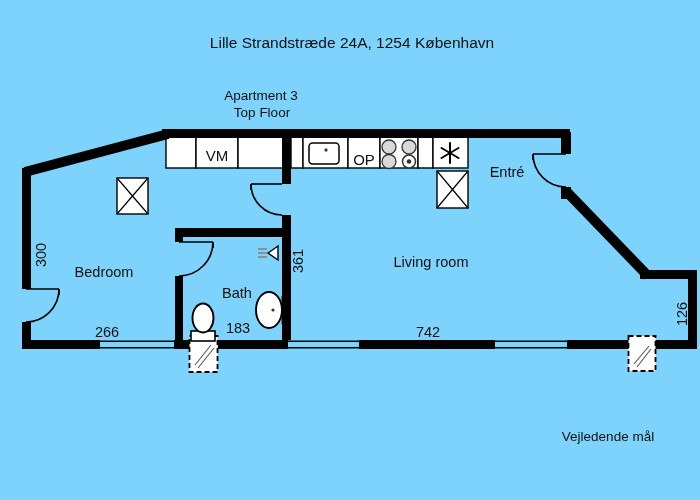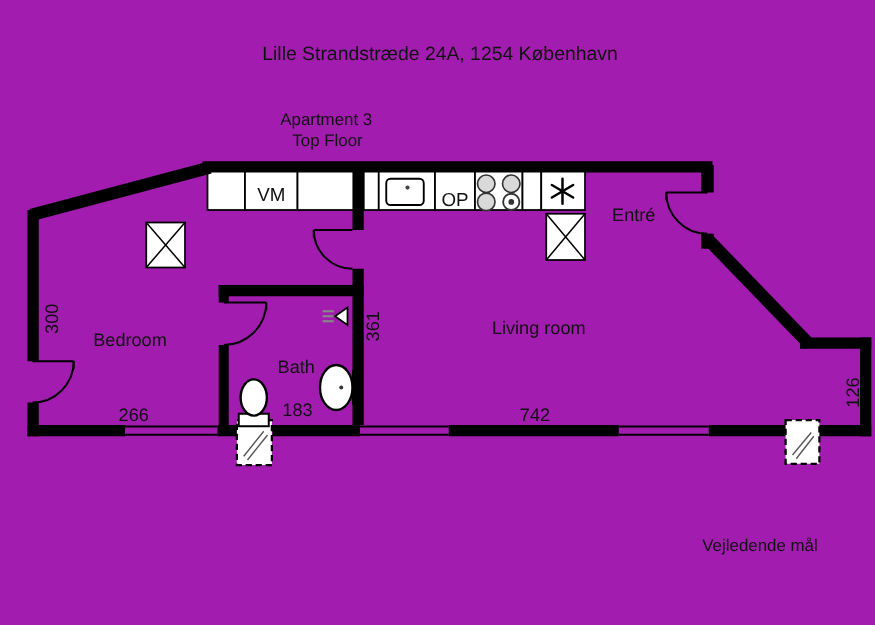--- a/index.html
+++ b/index.html
@@ -1,17 +1,17 @@
 <!DOCTYPE html>
 <html><head>
 <meta charset="utf-8">
 <style>
   html,body{margin:0;padding:0;background:#fff;}
   #stage{
-    position:relative;width:700px;height:500px;background:#a21caf;overflow:hidden;
+    position:relative;width:700px;height:500px;background:#7dd3fc;overflow:hidden;
     font-family:"Liberation Sans", sans-serif;
     text-align:right;
   }
   svg{position:absolute;left:0;top:0;}
   text{fill:#111;}
   .t-title{font-size:15.5px;}
   .t-sub{font-size:13.5px;}
   .t-room{font-size:14.5px;}
   .t-dim{font-size:14.5px;}
   .t-cell{font-size:15px;}

